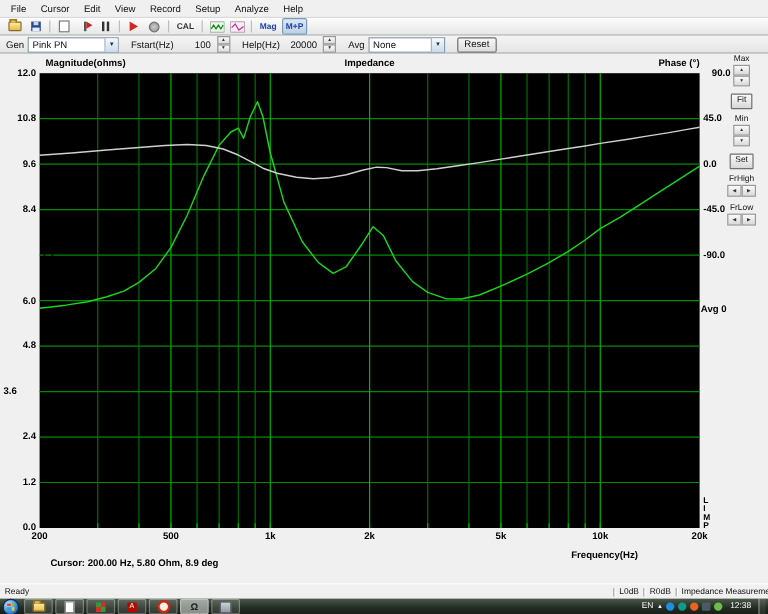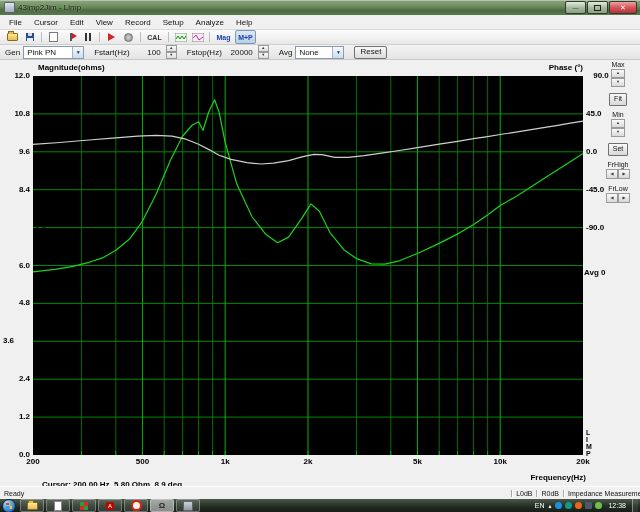--- a/index.html
+++ b/index.html
@@ -45,21 +45,21 @@
   .play{width:0;height:0;border-top:4px solid transparent;border-bottom:4px solid transparent;border-left:7px solid #d42424;}
   .reccirc{width:7px;height:7px;border-radius:50%;background:radial-gradient(#cfcfcf,#8f8f8f);border:1px solid #6f6f6f;}
   .txtbtn{font-size:7px;font-weight:bold;color:#333;padding:0 2px;}
   .txtbtn.blue{color:#1a3fae;}
   .pressed{border:1px solid #7a9ab8;background:linear-gradient(#dce8f4,#bcd0e4);border-radius:2px;}
   .miniwave{display:block;}
 
   
   .controlbar{height:14px;background:linear-gradient(#f4f4f4,#e4e4e4);border-bottom:1px solid #c9c9c9;
     display:flex;align-items:center;font-size:8px;color:#111;padding-left:5px;gap:3px;}
-  .combo{display:flex;align-items:center;border:1px solid #8a9aaa;background:#fff;height:11px;}
+  .combo{display:flex;align-items:center;border:1px solid #8a9aaa;background:#fff;height:11px;gap:15px;}
   .combo .val{padding:0 3px;min-width:42px;font-size:8px;}
   .combo .arrow{width:10px;height:11px;background:linear-gradient(#f4f9fd,#cbdcee);border-left:1px solid #9fb4c8;
     display:flex;align-items:center;justify-content:center;font-size:5px;color:#234;}
   .numval{min-width:28px;text-align:right;}
   .spin-v{display:flex;flex-direction:column;margin-left:2px;}
   .spin-v span{width:9px;height:5px;border:1px solid #9a9a9a;background:linear-gradient(#fbfbfb,#dcdcdc);
     font-size:4px;line-height:4px;text-align:center;color:#333;}
   .pushbtn{border:1px solid #707070;background:linear-gradient(#f8f8f8,#dcdcdc);border-radius:2px;
     font-size:8px;padding:0 5px;height:11px;line-height:10px;color:#111;}
 
@@ -109,31 +109,20 @@
   .tray{margin-left:auto;display:flex;align-items:center;gap:3px;color:#fff;font-size:7px;padding-right:2px;}
   .tray .ticon{width:7px;height:7px;border-radius:50%;}
   .clock{font-size:7px;color:#fff;padding:0 3px;}
   .showdesk{width:5px;height:13px;border-left:1px solid rgba(255,255,255,.4);background:rgba(255,255,255,.08);}
 </style>
 </head>
 <body>
 
 <div class="win">
 
-  <div class="titlebar">
-    <span class="appicon"></span>
-    <span class="title-text">43imp2Jim - Limp</span>
-    <span class="winbtns">
-      <span class="winbtn">—</span>
-      <span class="winbtn">
-          <span class="maxglyph"></span>
-        </span>
-      <span class="winbtn close">✕</span>
-    </span>
-  </div>
 
   <div class="menubar">
     <span class="menu-item">File</span>
     <span class="menu-item">Cursor</span>
     <span class="menu-item">Edit</span>
     <span class="menu-item">View</span>
     <span class="menu-item">Record</span>
     <span class="menu-item">Setup</span>
     <span class="menu-item">Analyze</span>
     <span class="menu-item">Help</span>
@@ -193,21 +182,21 @@
       <span class="arrow">▼</span>
     </span>
     <span style="width:4px"></span>
     <span>Fstart(Hz)</span>
     <span class="numval">100</span>
     <span class="spin-v">
         <span>▲</span>
         <span>▼</span>
       </span>
     <span style="width:4px"></span>
-    <span>Fstop(Hz)</span>
+    <span>Help(Hz)</span>
     <span class="numval">20000</span>
     <span class="spin-v">
         <span>▲</span>
         <span>▼</span>
       </span>
     <span style="width:4px"></span>
     <span>Avg</span>
     <span class="combo">
       <span class="val" style="min-width:30px">None</span>
       <span class="arrow">▼</span>
@@ -260,22 +249,23 @@
         <line x1="390.7832488075949" y1="391" x2="390.7832488075949" y2="395" stroke="#00b400" stroke-width="1"></line>
         <line x1="439.2083450479072" y1="391" x2="439.2083450479072" y2="395" stroke="#00b400" stroke-width="1"></line>
         <line x1="457.6187121963258" y1="391" x2="457.6187121963258" y2="395" stroke="#00b400" stroke-width="1"></line>
         <line x1="473.5664976151897" y1="391" x2="473.5664976151897" y2="395" stroke="#00b400" stroke-width="1"></line>
         <line x1="487.63344128821944" y1="391" x2="487.63344128821944" y2="395" stroke="#00b400" stroke-width="1"></line>
         <polyline points="33.0,211.8 54.8,209.3 73.2,206.4 89.1,202.3 103.2,197.6 115.8,190.3 129.9,178.7 142.4,161.3 156.0,134.4 170.0,101.3 182.6,76.0 192.4,65.0 198.6,61.8 203.0,70.3 208.6,52.3 214.6,39.7 219.1,52.3 225.2,82.3 236.6,123.4 251.9,156.5 265.4,173.9 277.6,182.8 288.6,177.1 301.9,158.1 310.9,143.9 319.4,151.2 329.8,172.3 343.8,189.7 356.4,198.6 371.4,203.9 384.7,204.2 399.4,200.8 417.4,193.5 439.2,183.4 457.6,173.9 473.6,164.4 487.6,155.0 500.2,145.5 516.9,136.0 531.6,126.5 548.6,115.5 563.6,106.0 583.0,93.4" fill="none" stroke="#1bd41b" stroke-width="1.2" stroke-linejoin="round"></polyline>
         <polyline points="33.0,84.3 59.7,82.5 89.1,80.0 115.8,77.9 137.6,76.2 156.0,75.4 171.9,76.2 186.0,79.2 198.6,84.2 209.9,90.1 219.1,95.2 231.0,99.4 247.0,102.7 261.1,104.0 273.6,103.2 288.6,100.6 301.9,96.9 313.8,94.3 322.1,94.7 334.7,97.3 348.2,97.3 364.1,95.6 381.5,93.1 399.4,90.5 417.4,87.6 439.2,84.2 457.6,81.3 473.6,78.7 487.6,76.6 500.2,74.5 522.0,71.2 540.4,68.2 556.3,65.7 570.4,63.2 583.0,61.1" fill="none" stroke="#cfcfcf" stroke-width="1.2" stroke-linejoin="round"></polyline>
       </svg>
 
     <div class="axis-label" style="left:38px;top:3px;">Magnitude(ohms)</div>
+    <div class="axis-label" style="left:33px;top:3px;width:550px;text-align:center;">Impedance</div>
     <div class="axis-label" style="left:495px;top:3px;width:88px;text-align:right;">Phase (°)</div>
-    <div class="axis-label" style="left:476px;top:413px;width:110px;text-align:right;">Frequency(Hz)</div>
+    <div class="axis-label" style="left:476px;top:413px;width:110px;text-align:left;">Frequency(Hz)</div>
     <div class="cursor-line" style="left:42px;top:420px;">Cursor: 200.00 Hz, 5.80 Ohm, 8.9 deg</div>
 
     <div class="avg-readout">Avg 0</div>
     <div class="limp-vert">
       <span>L</span>
       <span>I</span>
       <span>M</span>
       <span>P</span>
     </div>
 

